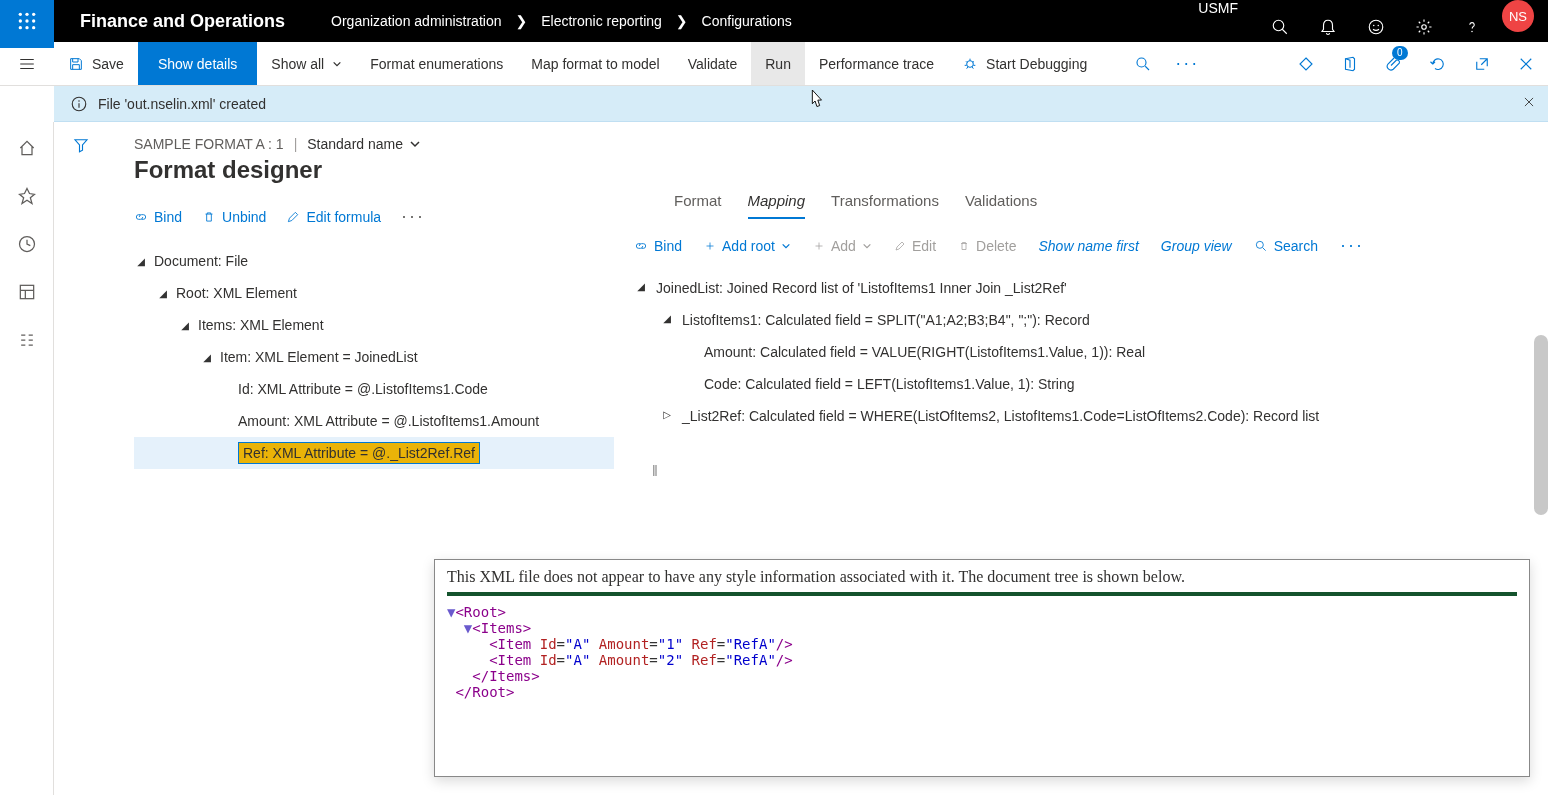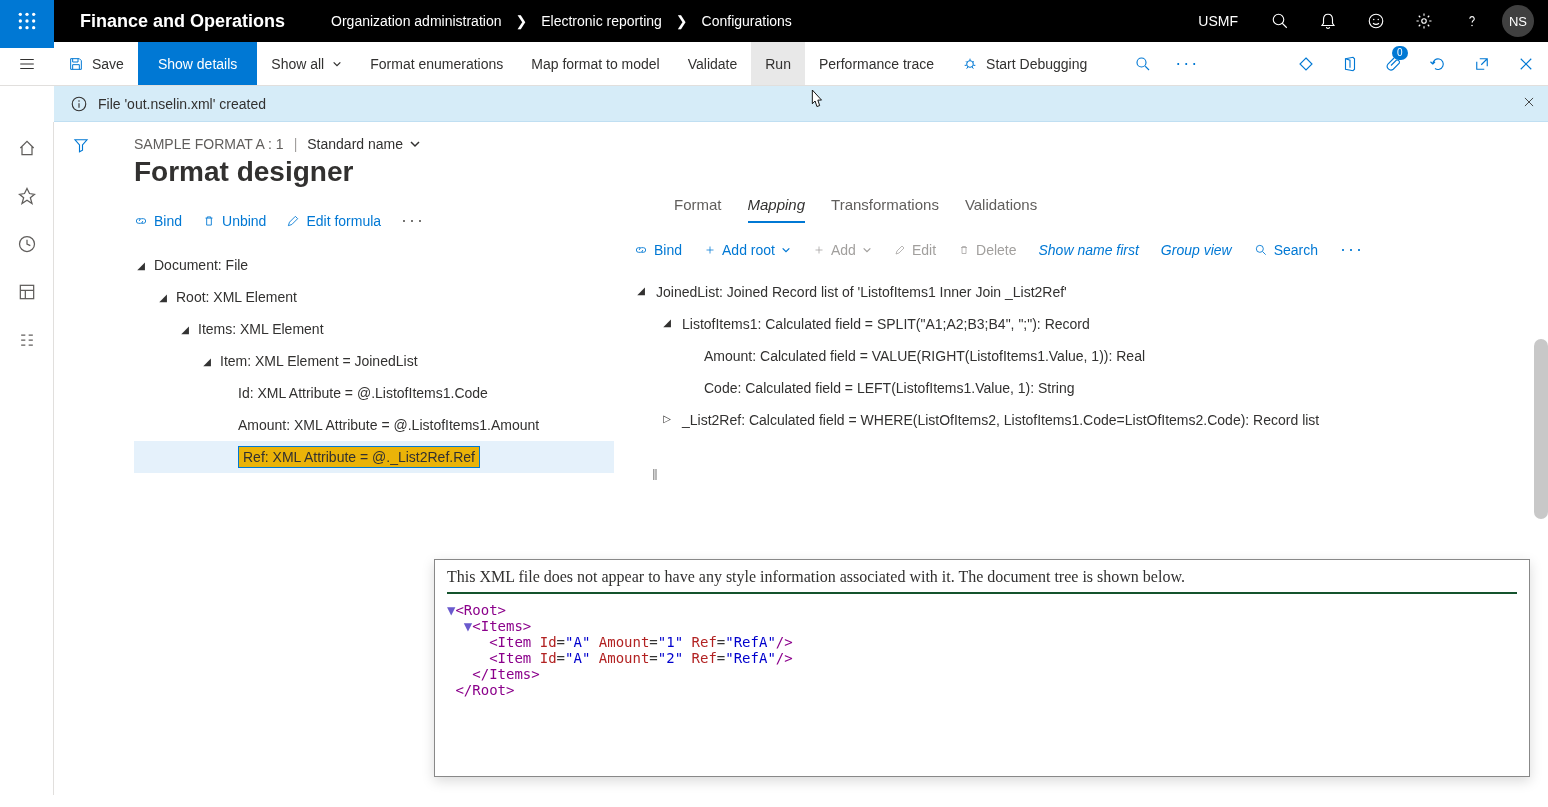--- a/index.html
+++ b/index.html
@@ -4,25 +4,25 @@
 <style>
 * { box-sizing: border-box; margin: 0; padding: 0; }
 body { font-family: "Segoe UI", Arial, sans-serif; font-size: 14px; color: #323130; overflow: hidden; height: 807px; width: 1548px; }
 .topbar { background: #000; height: 42px; display: flex; align-items: center; color: #fff; }
 .waffle { width: 54px; height: 54px; background: #0078d4; display: flex; align-items: center; justify-content: center; }
 .waffle svg { width: 20px; height: 20px; }
 .app-title { font-size: 18px; font-weight: 600; padding: 0 26px; }
 .breadcrumb { display: flex; align-items: center; gap: 14px; margin-left: 20px; }
 .breadcrumb .crumb { color: #fff; font-size: 14px; }
 .breadcrumb .chev { color: #fff; font-size: 14px; }
-.topbar-right { margin-left: auto; display: flex; align-items: center; height: 100%; }
+.topbar-right { margin-left: auto; display: flex; height: 100%; }
 .company { padding: 0 18px; font-size: 14px; }
 .top-icon { width: 48px; height: 54px; display: flex; align-items: center; justify-content: center; cursor: pointer; }
 .top-icon svg { width: 18px; height: 18px; }
-.avatar { width: 32px; height: 32px; border-radius: 50%; background: #404040; color: #fff; display: flex; align-items: center; justify-content: center; font-size: 13px; margin: 0 14px 0 6px; }
+.avatar { width: 32px; height: 32px; border-radius: 50%; background: #ef4444; color: #fff; display: flex; align-items: center; justify-content: center; font-size: 13px; margin: 0 14px 0 6px; }
 
 .actionbar { height: 44px; border-bottom: 1px solid #e1dfdd; display: flex; align-items: stretch; background: #fff; text-align: center; }
 .left-rail-toggle { width: 54px; display: flex; align-items: center; justify-content: center; border-right: none; }
 .ab-btn { display: flex; align-items: center; padding: 0 14px; gap: 8px; cursor: pointer; font-size: 14px; white-space: nowrap; }
 .ab-btn.save svg { width: 16px; height: 16px; }
 .ab-btn.primary { background: #0078d4; color: #fff; font-weight: 400; padding: 0 20px; }
 .ab-btn.hover { background: #e8e8e8; }
 .ab-right { margin-left: auto; display: flex; align-items: stretch; }
 .ab-iconbtn { width: 44px; display: flex; align-items: center; justify-content: center; cursor: pointer; position: relative; }
 .ab-iconbtn svg { width: 18px; height: 18px; }
@@ -37,21 +37,21 @@
 .leftrail { width: 54px; border-right: 1px solid #e1dfdd; display: flex; flex-direction: column; align-items: center; padding-top: 16px; gap: 28px; }
 .leftrail .rail-icon { width: 20px; height: 20px; color: #605e5c; cursor: pointer; }
 
 .content { flex: 1; display: flex; flex-direction: column; position: relative; }
 
 .page-header { padding: 14px 0 8px 0; margin-left: 80px; }
 .header-row { display: flex; align-items: center; gap: 10px; font-size: 14px; color: #605e5c; }
 .header-row .sep { color: #a19f9d; }
 .header-row .view { display: flex; align-items: center; gap: 6px; }
 .header-row .view span { color: #323130; }
-.page-title { font-size: 28px; font-weight: 600; margin-top: 4px; color: #323130; }
+.page-title { font-size: 24px; font-weight: 600; margin-top: 4px; color: #323130; }
 
 .toolstrip { display: flex; align-items: center; gap: 20px; margin: 14px 0 6px 80px; font-size: 14px; }
 .toolstrip .tbtn { display: flex; align-items: center; gap: 6px; color: #0078d4; cursor: pointer; }
 .toolstrip .tbtn.more { color: #605e5c; font-size: 18px; letter-spacing: 2px; }
 
 .split { display: flex; flex: 1; position: relative; margin-left: 0; overflow: hidden; }
 .pane-left { width: 560px; padding-left: 80px; padding-top: 10px; position: relative; }
 .pane-right { flex: 1; padding-top: 0; padding-right: 30px; position: relative; }
 
 .tree { font-size: 14px; }
@@ -72,21 +72,21 @@
 .mapbar .more { color: #0078d4; font-size: 18px; letter-spacing: 2px; cursor: pointer; }
 
 .mtree { font-size: 14px; }
 .mtree .mnode { display: flex; align-items: flex-start; min-height: 32px; padding: 4px 0; }
 .mtree .mnode .mexp { width: 14px; font-size: 10px; text-align: center; margin-right: 8px; margin-top: 3px; }
 .mtree .mnode .mlbl { flex: 1; line-height: 20px; }
 
 .scrollbar { position: absolute; right: 0; top: 100px; width: 14px; height: 180px; background: #c8c8c8; border-radius: 7px; }
 
 .xmlpanel { position: absolute; left: 380px; right: 18px; bottom: 18px; height: 218px; background: #fff; border: 1px solid #888; box-shadow: 0 4px 12px rgba(0,0,0,.15); padding: 8px 12px; font-family: "Times New Roman", serif; font-size: 16px; overflow: hidden; z-index: 10; }
-.xmlpanel .xmlmsg { font-family: "Times New Roman", serif; font-size: 16px; padding-bottom: 6px; border-bottom: 2px solid #14532d; margin-bottom: 8px; }
+.xmlpanel .xmlmsg { font-family: "Times New Roman", serif; font-size: 16px; padding-bottom: 6px; border-bottom: 4px solid #14532d; margin-bottom: 8px; }
 .xmlpanel .xmlcode { font-family: "Consolas", monospace; font-size: 14px; white-space: pre; color: #333; }
 .xmlpanel .tag { color: #8b008b; }
 .xmlpanel .attr { color: #b22222; }
 .xmlpanel .val { color: #0000cd; }
 .xmlpanel .arrow { color: #6a5acd; }
 
 .split-grip { position: absolute; left: 598px; top: 228px; font-size: 14px; color: #888; cursor: col-resize; }
 
 .cursor-hand { position: absolute; top: 88px; left: 805px; z-index: 100; pointer-events: none; }
 .cursor-hand svg { width: 22px; height: 26px; }

